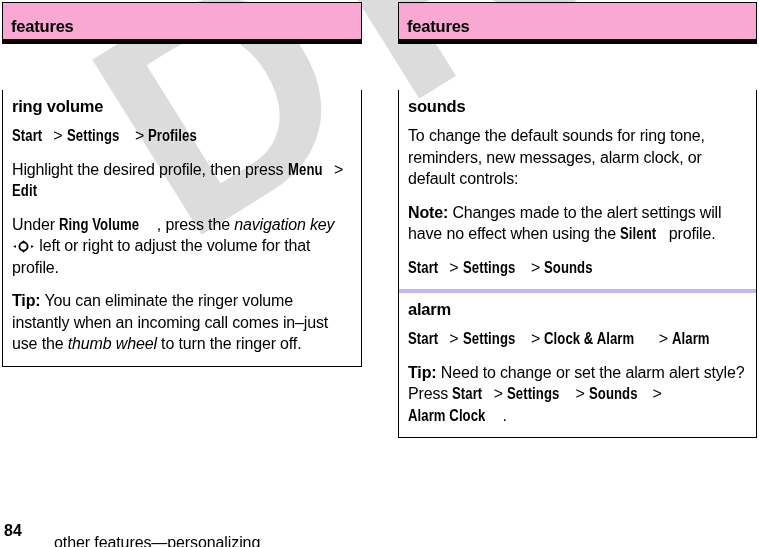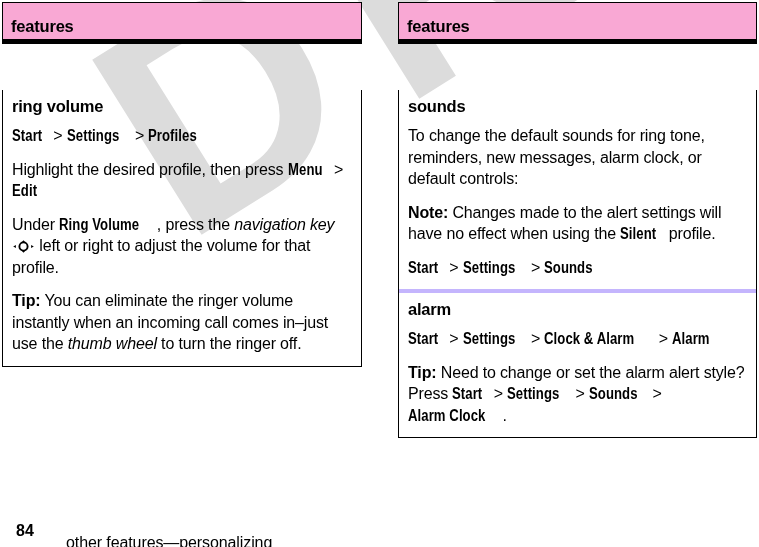--- a/index.html
+++ b/index.html
@@ -127,21 +127,21 @@
     width: 21px;
     height: 13px;
     vertical-align: -2px;
     margin: 0 1px;
   }
   .navkey svg { display: block; }
 
   
   #footer {
     position: absolute;
-    left: 14px;
+    left: 2px;
     top: 522px;
     width: 723px;
     height: 24px;
     z-index: 2;
   }
   #footer-page-number {
     position: absolute;
     left: 2px;
     top: 0;
     font-size: 16px;

